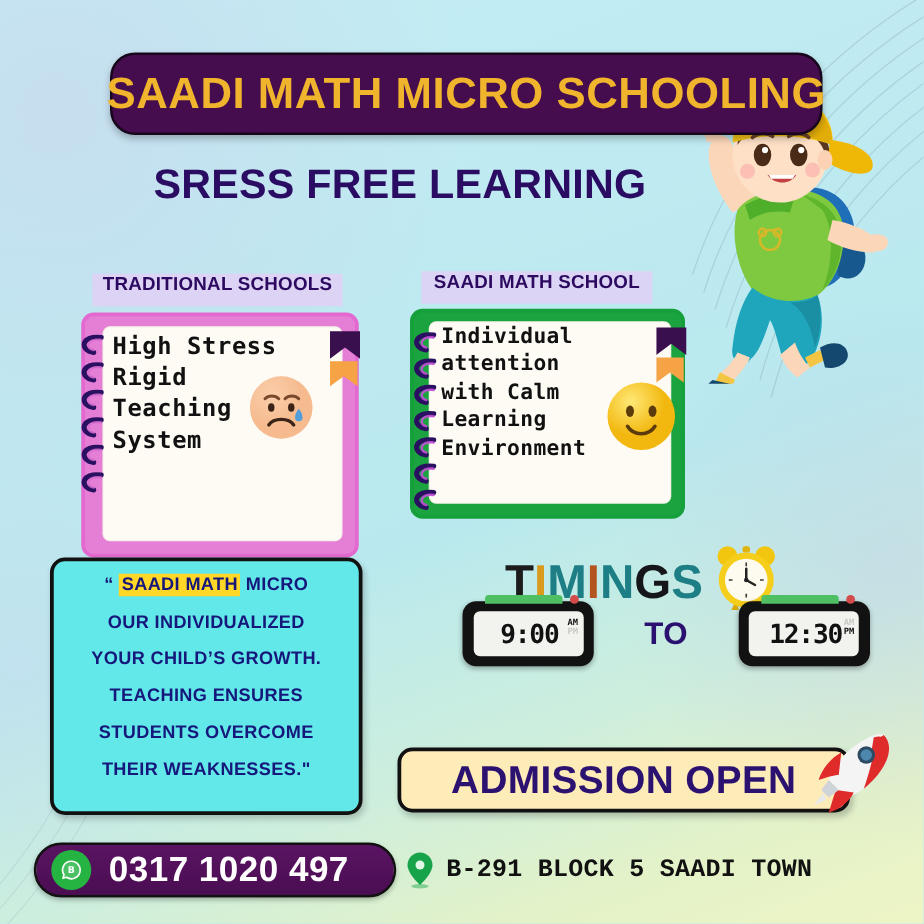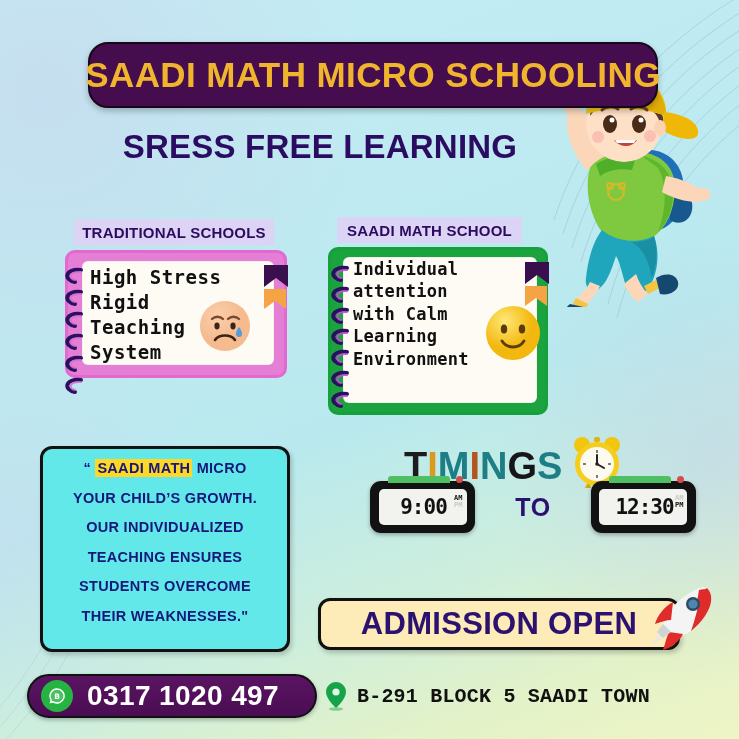--- a/index.html
+++ b/index.html
@@ -48,35 +48,35 @@
     z-index:5;
   }
 
   
   .boy { position:absolute; left:520px; top:72px; width:215px; height:235px; z-index:4; }
 
   
   .chip {
     position:absolute; height:26px;
     background:rgba(226,208,246,.85);
-    display:flex; align-items:center; justify-content:center;
+    display:flex; align-items:flex-start; justify-content:center;
     padding:0 10px;
     color:#2c0a60; font-size:15px; font-weight:bold; letter-spacing:.2px;
     white-space:nowrap;
     z-index:5;
   }
   .chip.left  { left:74px;  top:219px; width:200px; }
   .chip.right { left:337px; top:217px; width:185px; }
 
   .note {
     position:absolute;
     border-radius:10px;
     z-index:3;
   }
-  .note.left  { left:65px;  top:250px; width:222px; height:128px;
+  .note.left  { left:65px;  top:250px; width:222px; height:196px;
                 background:#e57fd6; border:3px solid #e368cf; }
   .note.right { left:328px; top:247px; width:220px; height:168px;
                 background:#1aa33f; border:3px solid #15a03c; }
   .note-inner {
     position:absolute; inset:7px 8px 9px 12px;
     background:#fdfbf4; border-radius:6px;
     box-shadow:inset 0 0 0 1px rgba(0,0,0,.04);
   }
   .note.left .note-inner { inset:8px 10px 10px 14px; }
   .note-text {
@@ -393,22 +393,22 @@
     <circle cx="28" cy="28" r="27" fill="url(#hg)"></circle>
     <ellipse cx="19" cy="24" rx="3.2" ry="4.6" fill="#5b3a0b"></ellipse>
     <ellipse cx="37" cy="24" rx="3.2" ry="4.6" fill="#5b3a0b"></ellipse>
     <path d="M17 36 C22 44 34 44 39 36" stroke="#5b3a0b" stroke-width="2.8" fill="none" stroke-linecap="round"></path>
   </svg>
 
   <div class="quote-box">
     <div class="quote-line">
       <span>“ </span><span class="hl">SAADI MATH</span><span> MICRO</span>
     </div>
+    <div class="quote-line">OUR INDIVIDUALIZED</div>
     <div class="quote-line">YOUR CHILD’S GROWTH.</div>
-    <div class="quote-line">OUR INDIVIDUALIZED</div>
     <div class="quote-line">TEACHING ENSURES</div>
     <div class="quote-line">STUDENTS OVERCOME</div>
     <div class="quote-line">THEIR WEAKNESSES."</div>
   </div>
 
   <div class="timings-row">
     <div class="timings-word">
       <span class="tl" style="color:#1c1c1c">T</span>
       <span class="tl" style="color:#d99a1e">I</span>
       <span class="tl" style="color:#1d7f85">M</span>

